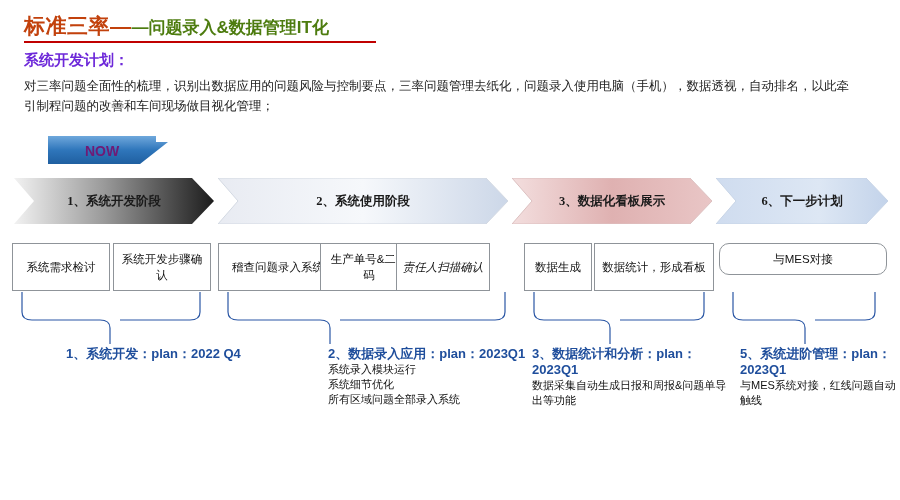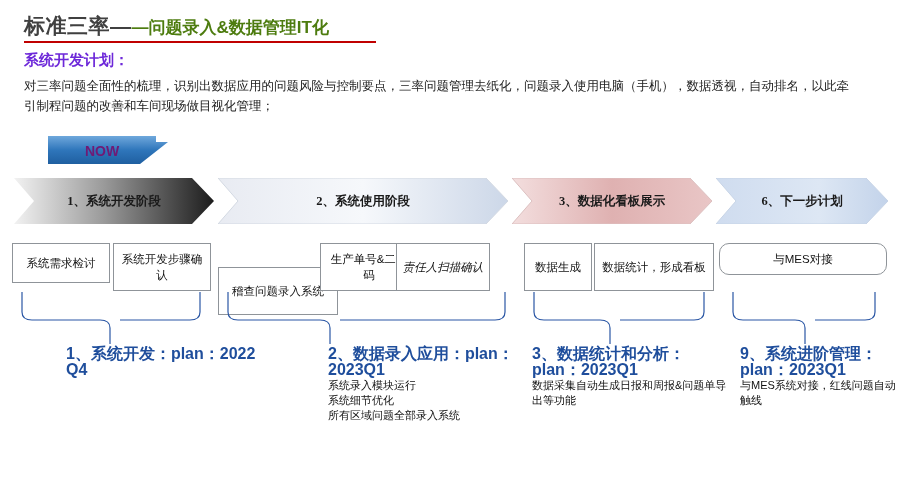--- a/index.html
+++ b/index.html
@@ -17,21 +17,21 @@
 
   
   .title-wrap {
     position: absolute;
     left: 24px;
     top: 12px;
     display: flex;
     align-items: baseline;
   }
   .title-red {
-    color: #404040;
+    color: #c2410c;
     font-size: 21px;
     font-weight: bold;
     letter-spacing: 0.5px;
   }
   .title-blue {
     color: #4d7c0f;
     font-size: 17px;
     font-weight: bold;
   }
   .title-underline {
@@ -125,21 +125,21 @@
     height: 500px;
     pointer-events: none;
   }
 
   
   .note {
     position: absolute;
   }
   .note-head {
     color: #1f4e9c;
-    font-size: 16px;
+    font-size: 13px;
     font-weight: bold;
     line-height: 16px;
   }
   .note-body {
     color: #111111;
     font-size: 11px;
     line-height: 15px;
     white-space: pre-line;
   }
 </style>
@@ -218,23 +218,23 @@
         <stop offset="0%" stop-color="#cfdcef"></stop>
         <stop offset="60%" stop-color="#dde7f4"></stop>
         <stop offset="100%" stop-color="#c3d3ea"></stop>
       </linearGradient>
     </defs>
     <polygon points="0,0 150,0 172,23 150,46 0,46 20,23" fill="url(#g4)" stroke="#c7d4e6" stroke-width="1"></polygon>
   </svg>
 </div>
 <div class="chev-label" style="left:726px; top:178px; width:152px;">6、下一步计划</div>
 
-<div class="box" style="left:12px;  top:243px; width:98px;  height:40px;">系统需求检讨</div>
+<div class="box" style="left:12px;  top:243px; width:98px;  height:48px;">系统需求检讨</div>
 <div class="box" style="left:113px; top:243px; width:98px;  height:48px;">系统开发步骤确认</div>
-<div class="box" style="left:218px; top:243px; width:120px;  height:48px;margin-top:24px;">稽查问题录入系统</div>
+<div class="box" style="left:218px; top:243px; width:120px;  height:48px;">稽查问题录入系统</div>
 <div class="box" style="left:320px; top:243px; width:98px;  height:48px;">生产单号&amp;二维码</div>
 <div class="box" style="left:396px; top:243px; width:94px;  height:48px;font-style:italic;">责任人扫描确认</div>
 <div class="box" style="left:524px; top:243px; width:68px;  height:48px;">数据生成</div>
 <div class="box" style="left:594px; top:243px; width:120px; height:48px;">数据统计，形成看板</div>
 <div class="box" style="left:719px; top:243px; width:168px; height:32px; border-radius:10px;">与MES对接</div>
 
 <svg class="brace-layer">
   <g fill="none" stroke="#2b57a5" stroke-width="1.2">
 
     <path d="M22,292 L22,312 Q22,320 32,320 L100,320 Q110,320 110,328 L110,344"></path>
@@ -261,15 +261,15 @@
 系统细节优化
 所有区域问题全部录入系统</div>
 </div>
 
 <div class="note" style="left:532px; top:346px; width:198px;">
   <div class="note-head">3、数据统计和分析：plan：2023Q1</div>
   <div class="note-body">数据采集自动生成日报和周报&amp;问题单导出等功能</div>
 </div>
 
 <div class="note" style="left:740px; top:346px; width:160px;">
-  <div class="note-head">9、系统进阶管理：plan：2023Q1</div>
+  <div class="note-head">5、系统进阶管理：plan：2023Q1</div>
   <div class="note-body">与MES系统对接，红线问题自动触线</div>
 </div>
 
 </body></html>

